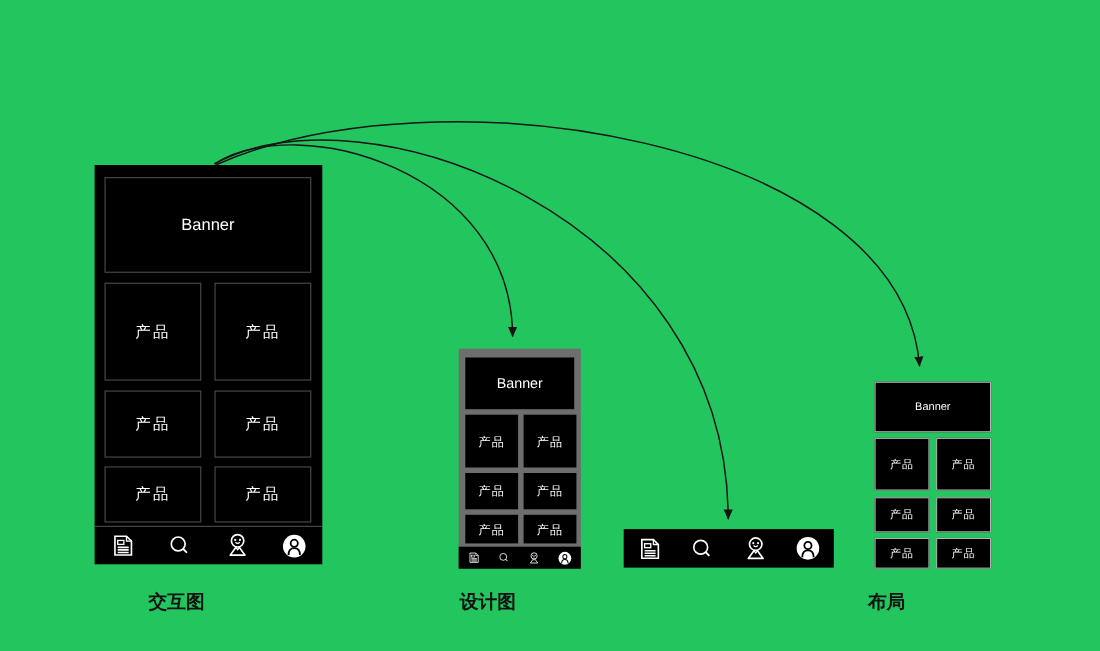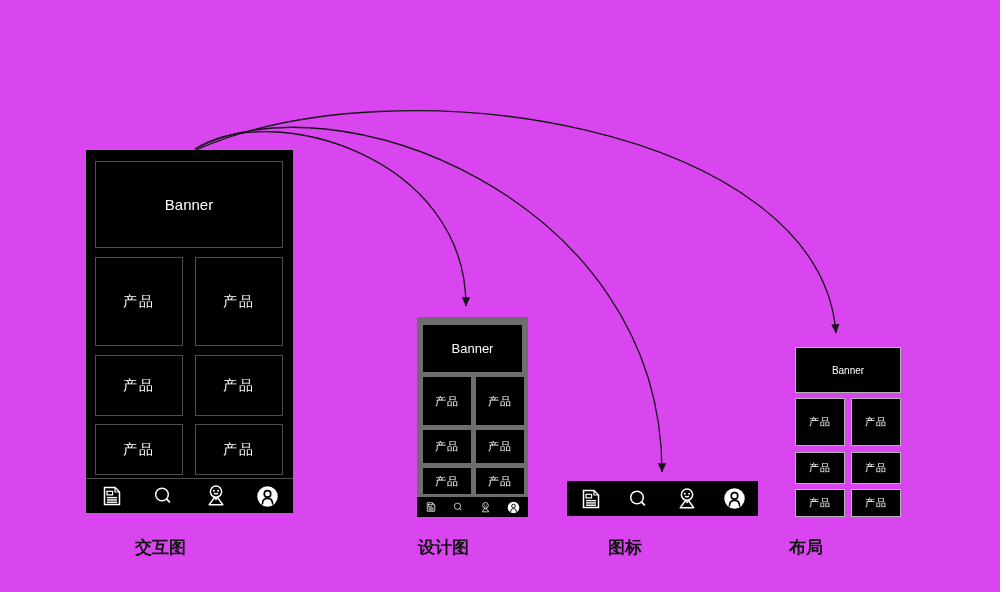--- a/index.html
+++ b/index.html
@@ -1,17 +1,17 @@
 <!DOCTYPE html>
 <html><head>
 <meta charset="utf-8">
 <style>
   html,body{margin:0;padding:0;background:#fff;}
   .canvas{
-    position:relative;width:1000px;height:592px;background:#d946ef;
+    position:relative;width:1000px;height:592px;background:#22c55e;
     font-family:"Liberation Sans", sans-serif;overflow:hidden;
   }
   
   .arrows{position:absolute;left:0;top:0;pointer-events:none;}
   .arrows path.flow{fill:none;stroke:#151515;stroke-width:1.3px;}
   
   .phone-lg{position:absolute;left:86px;top:150px;width:207px;height:363px;background:#000;}
   .phone-lg .banner{
     position:absolute;left:9px;top:11px;width:186px;height:85px;
     border:1px solid #4d4d4d;color:#fff;font-size:15px;
@@ -166,21 +166,20 @@
     <svg class="ic" width="24" height="24">
         <use href="#icon-search"></use>
       </svg>
     <svg class="ic" width="26" height="26">
         <use href="#icon-pin"></use>
       </svg>
     <svg class="ic" width="23" height="23">
         <use href="#icon-profile"></use>
       </svg>
   </div>
-  <div class="caption cap-3">图标</div>
 
   <div class="layout">
     <div class="banner">Banner</div>
     <div class="cell pr-c1 pr-r1">产品</div>
     <div class="cell pr-c2 pr-r1">产品</div>
     <div class="cell pr-c1 pr-r2">产品</div>
     <div class="cell pr-c2 pr-r2">产品</div>
     <div class="cell pr-c1 pr-r3">产品</div>
     <div class="cell pr-c2 pr-r3">产品</div>
   </div>

